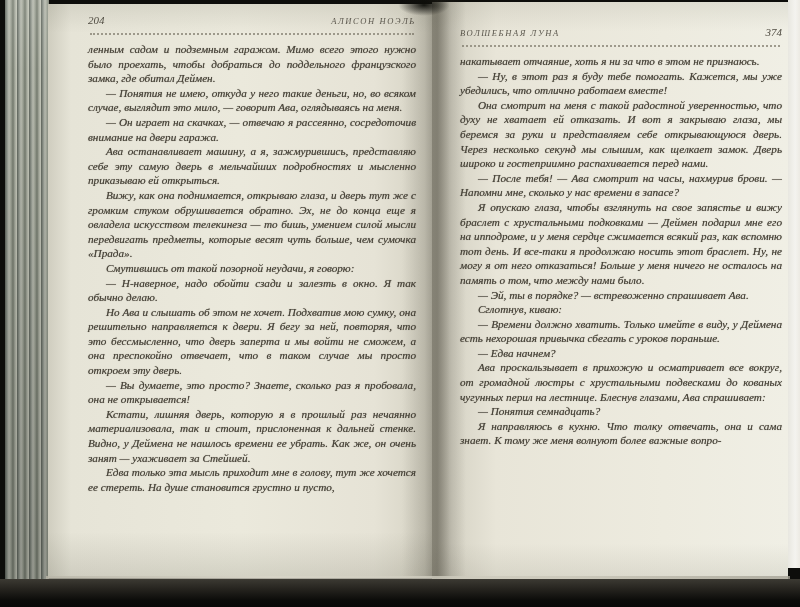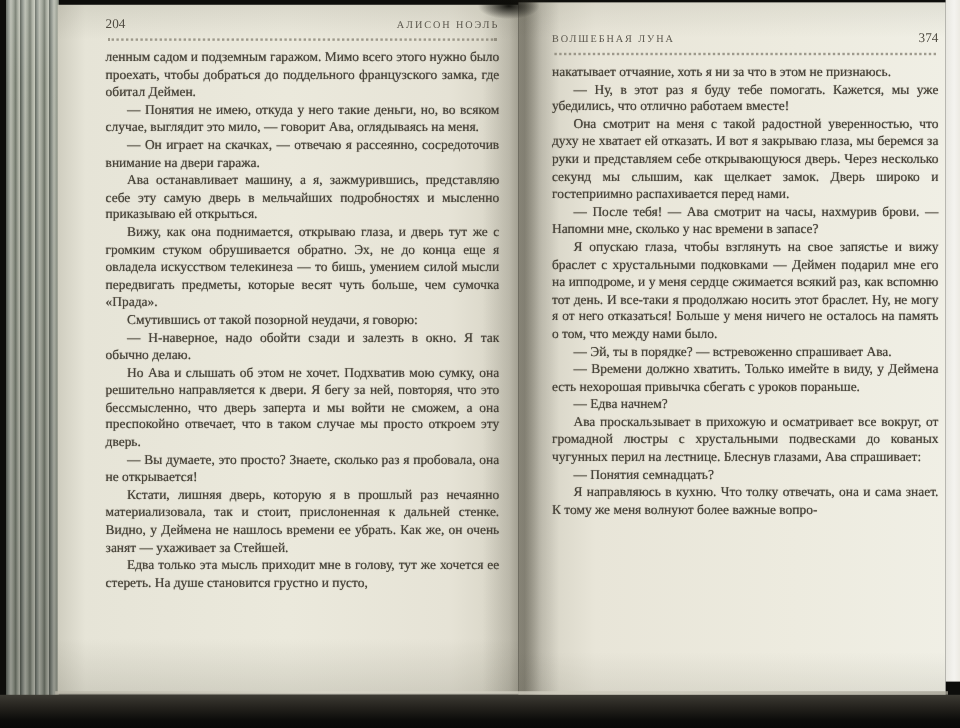--- a/index.html
+++ b/index.html
@@ -1,19 +1,20 @@
 <!DOCTYPE html>
 <html><head>
 <meta charset="utf-8">
 <style>
   html,body{margin:0;padding:0;background:#000;}
   .photo{
     position:relative;width:800px;height:607px;overflow:hidden;
     background:#0d0d0b;
     font-family:"Liberation Serif","DejaVu Serif",serif;
+    font-style:italic;
   }
   
   .fore-edge{
     position:absolute;left:5px;top:0;width:44px;height:592px;
     background:
       linear-gradient(180deg, rgba(255,255,255,0.10), rgba(0,0,0,0) 12%, rgba(0,0,0,0.18) 92%),
       repeating-linear-gradient(90deg,
         #5d635a 0px,#8d938a 2px,#b9bcb0 4px,#9da295 6px,#747a6e 8px,#a9ada0 10px,#c7c9bc 12px);
   }
   .page{
@@ -119,20 +120,21 @@
         <span>374</span>
       </div>
       <div class="dotline"></div>
       <div class="page-text">
           <p class="para">накатывает отчаяние, хоть я ни за что в этом не признаюсь.</p>
           <p class="para indent">— Ну, в этот раз я буду тебе помогать. Кажется, мы уже убедились, что отлично работаем вместе!</p>
           <p class="para indent">Она смотрит на меня с такой радостной уверенностью, что духу не хватает ей отказать. И вот я закрываю глаза, мы беремся за руки и представляем себе открывающуюся дверь. Через несколько секунд мы слышим, как щелкает замок. Дверь широко и гостеприимно распахивается перед нами.</p>
           <p class="para indent">— После тебя! — Ава смотрит на часы, нахмурив брови. — Напомни мне, сколько у нас времени в запасе?</p>
           <p class="para indent">Я опускаю глаза, чтобы взглянуть на свое запястье и вижу браслет с хрустальными подковками — Деймен подарил мне его на ипподроме, и у меня сердце сжимается всякий раз, как вспомню тот день. И все-таки я продолжаю носить этот браслет. Ну, не могу я от него отказаться! Больше у меня ничего не осталось на память о том, что между нами было.</p>
           <p class="para indent">— Эй, ты в порядке? — встревоженно спрашивает Ава.</p>
+          <p class="para indent">Сглотнув, киваю:</p>
           <p class="para indent">— Времени должно хватить. Только имейте в виду, у Деймена есть нехорошая привычка сбегать с уроков пораньше.</p>
           <p class="para indent">— Едва начнем?</p>
           <p class="para indent">Ава проскальзывает в прихожую и осматривает все вокруг, от громадной люстры с хрустальными подвесками до кованых чугунных перил на лестнице. Блеснув глазами, Ава спрашивает:</p>
           <p class="para indent">— Понятия семнадцать?</p>
           <p class="para indent">Я направляюсь в кухню. Что толку отвечать, она и сама знает. К тому же меня волнуют более важные вопро-</p>
         </div>
     </div>
   </div>
 
   <div class="gutter-shadow"></div>

